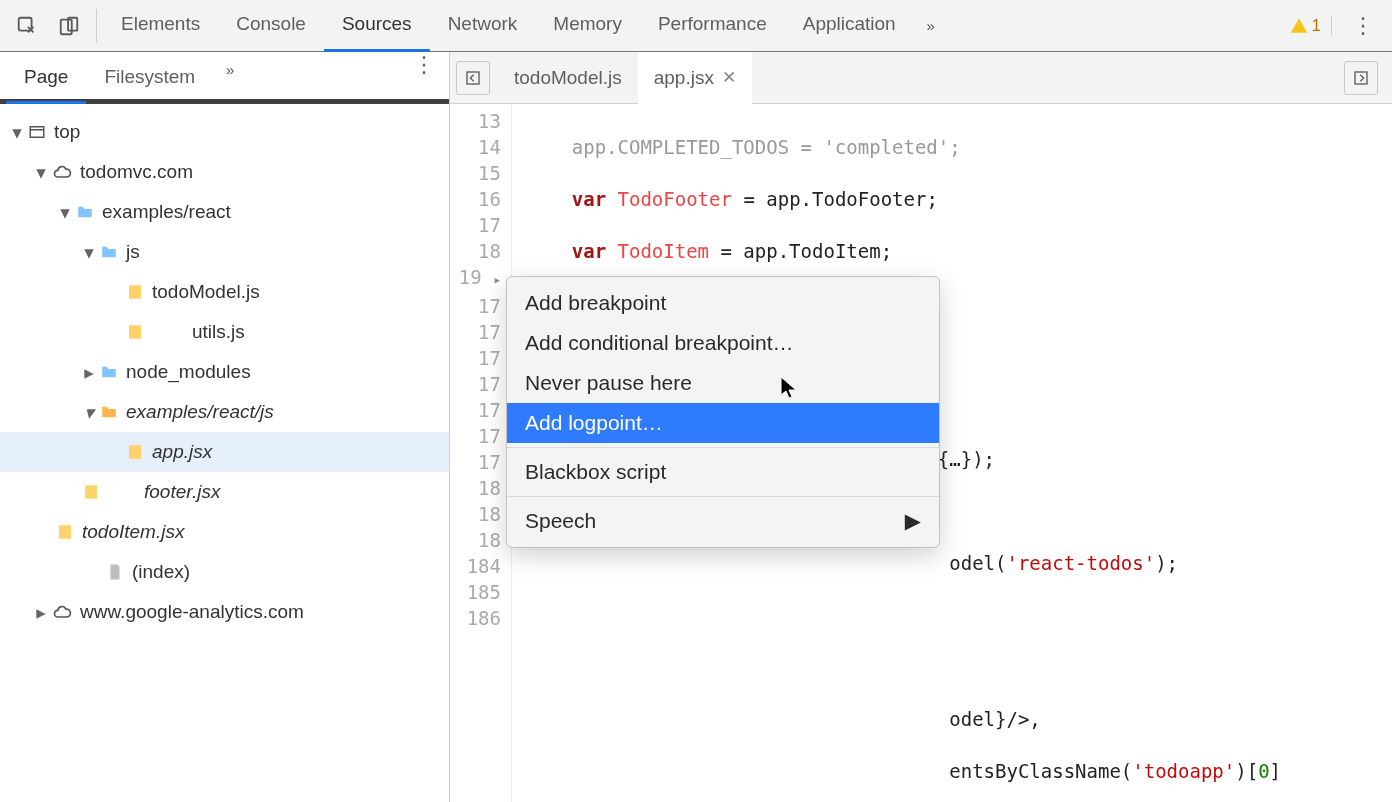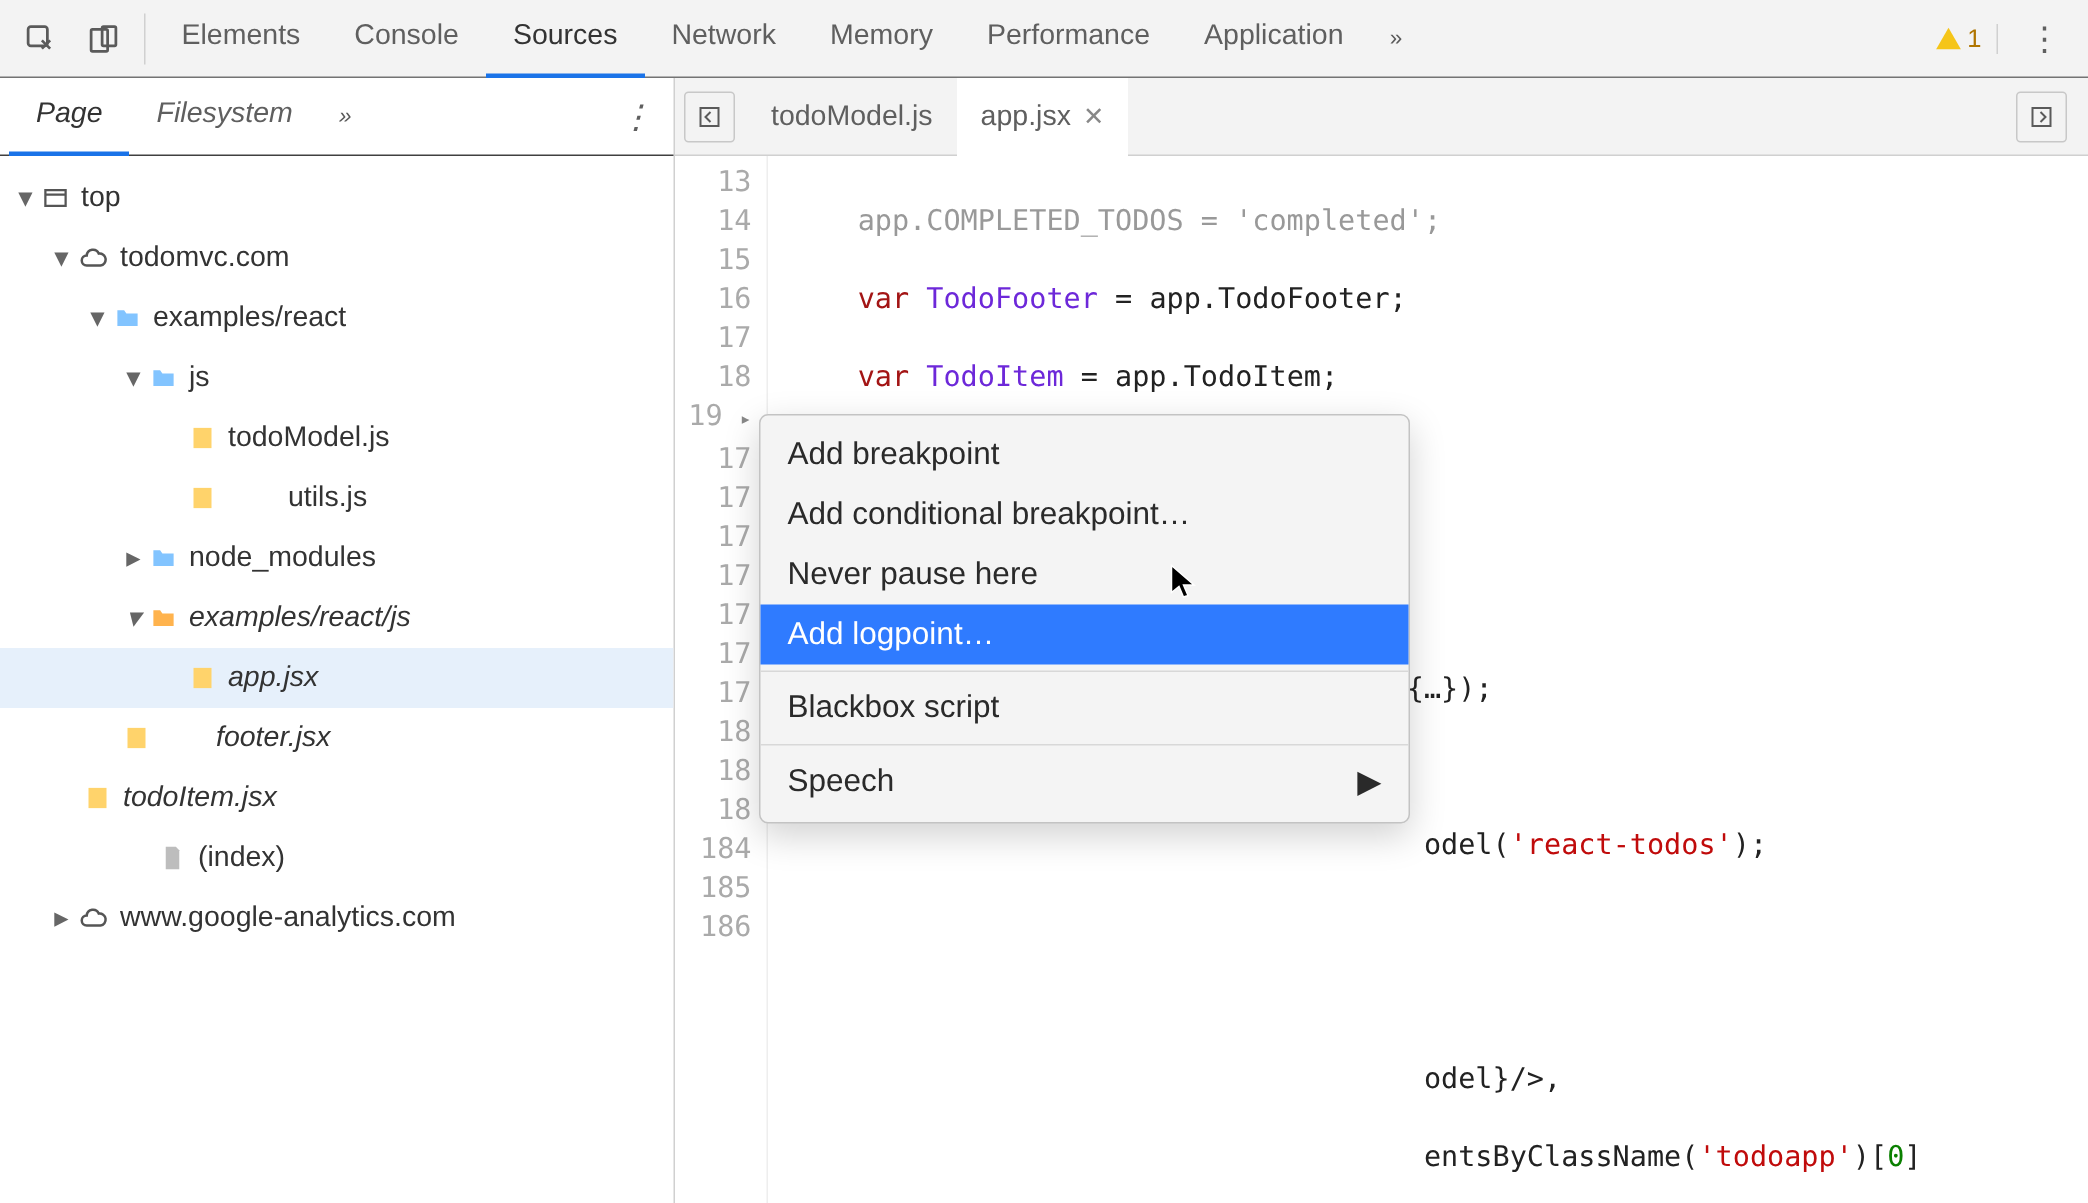--- a/index.html
+++ b/index.html
@@ -23,41 +23,41 @@
 }
 .toolbar-icons { display: flex; gap: 8px; padding-right: 10px; border-right: 1px solid #d0d0d0; margin-right: 6px; }
 .ico-btn { width: 34px; height: 34px; display:flex; align-items:center; justify-content:center; cursor:pointer; color:#5a5a5a; }
 .tab { padding: 0 18px; height: 52px; display:flex; align-items:center; color:#5f5f5f; font-size: 19px; cursor:pointer; border-bottom: 3px solid transparent; }
 .tab.active { color:#333; border-bottom-color:#1a73e8; }
 .toolbar-right { margin-left:auto; display:flex; align-items:center; gap:12px; }
 .warn { color:#b07500; font-size:17px; display:flex; align-items:center; gap:4px; padding-right:10px; border-right:1px solid #d0d0d0; }
 .vdots { font-size:22px; color:#5f5f5f; padding:0 8px; cursor:pointer;}
 .main { display:flex; height:750px; }
 .sidebar { width:450px; border-right:1px solid #d0d0d0; display:flex; flex-direction:column; }
-.side-tabs { display:flex; align-items:center; height:52px; border-bottom:1px solid #404040; padding:0 6px;font-style:italic; }
+.side-tabs { display:flex; align-items:flex-start; height:52px; border-bottom:5px solid #404040; padding:0 6px; }
 .side-tab { padding:0 18px; height:52px; display:flex; align-items:center; font-size:19px; color:#5f5f5f; cursor:pointer; border-bottom:3px solid transparent;}
 .side-tab.active { color:#333; border-bottom-color:#1a73e8; }
 .tree { padding:8px 0; overflow:auto; }
 .tree-row { display:flex; align-items:center; height:40px; padding-left:10px; font-size:19px; cursor:pointer; }
 .tree-row.selected { background:#e6f0fb; }
 .tree-row.italic { font-style: italic; }
 .tw { display:inline-block; width:14px; text-align:center; color:#666; margin-right:4px;}
 .folder-icon, .file-icon, .cloud-icon, .frame-icon, .doc-icon { display:inline-flex; margin-right:8px; }
 .folder-icon svg, .file-icon svg, .cloud-icon svg, .frame-icon svg, .doc-icon svg { display:block; }
 .editor-pane { flex:1; display:flex; flex-direction:column; position:relative;}
 .editor-tabs { display:flex; align-items:center; height:52px; border-bottom:1px solid #d0d0d0; padding:0 6px; background:#f3f3f3;}
 .nav-box { width:34px; height:34px; border:1px solid #c8c8c8; border-radius:3px; display:flex; align-items:center; justify-content:center; margin-right:8px; color:#5a5a5a; cursor:pointer;}
 .ed-tab { padding:0 16px; height:52px; display:flex; align-items:center; gap:8px; font-size:19px; color:#5f5f5f; cursor:pointer;}
 .ed-tab.active { background:#fff; border-top: 0; }
 .close-x { font-size:17px; color:#888; }
 .code-area { display:flex; flex:1; font-family: Menlo, Consolas, monospace; font-size:19px; position:relative; overflow:hidden;}
 .gutter { width:62px; text-align:right; color:#aaa; padding:4px 10px 4px 0; border-right:1px solid #eee; line-height:26px; background:#fff; user-select:none;}
 .code { padding:4px 0 4px 14px; line-height:26px; white-space:pre; color:#222; }
-.kw { color:#a31515; font-weight:400; } 
-.vardef { color:#6d28d9; }
+.kw { color:#a31515; font-weight:700; } 
+.vardef { color:#ef4444; }
 .str { color:#c00b0b; }
 .num { color:#0a8000; }
 .context-menu { position:absolute; left:506px; top:276px; width:434px; background:#f4f4f4; border:1px solid #c3c3c3; border-radius:6px; box-shadow:0 8px 24px rgba(0,0,0,0.18); padding:6px 0; z-index:50;}
 .cm-item { padding:8px 18px; font-size:21px; color:#2a2a2a; cursor:pointer; display:flex; align-items:flex-start; justify-content:space-between;}
 .cm-item.highlight { background:#2f7bff; color:#fff; }
 .cm-sep { height:1px; background:#d8d8d8; margin:4px 0;}
 .cursor-img { position:absolute; left:780px; top:376px; z-index:60; }
 .fold-tri { color:#888; font-size:13px; }
 </style>
 </head>

